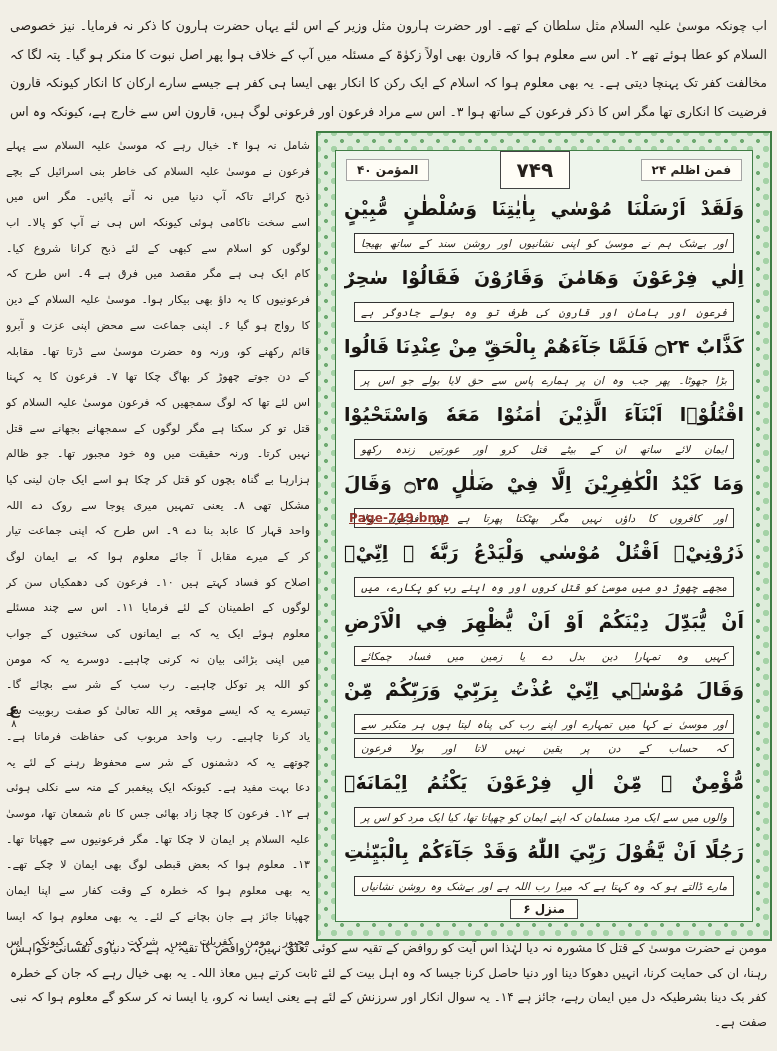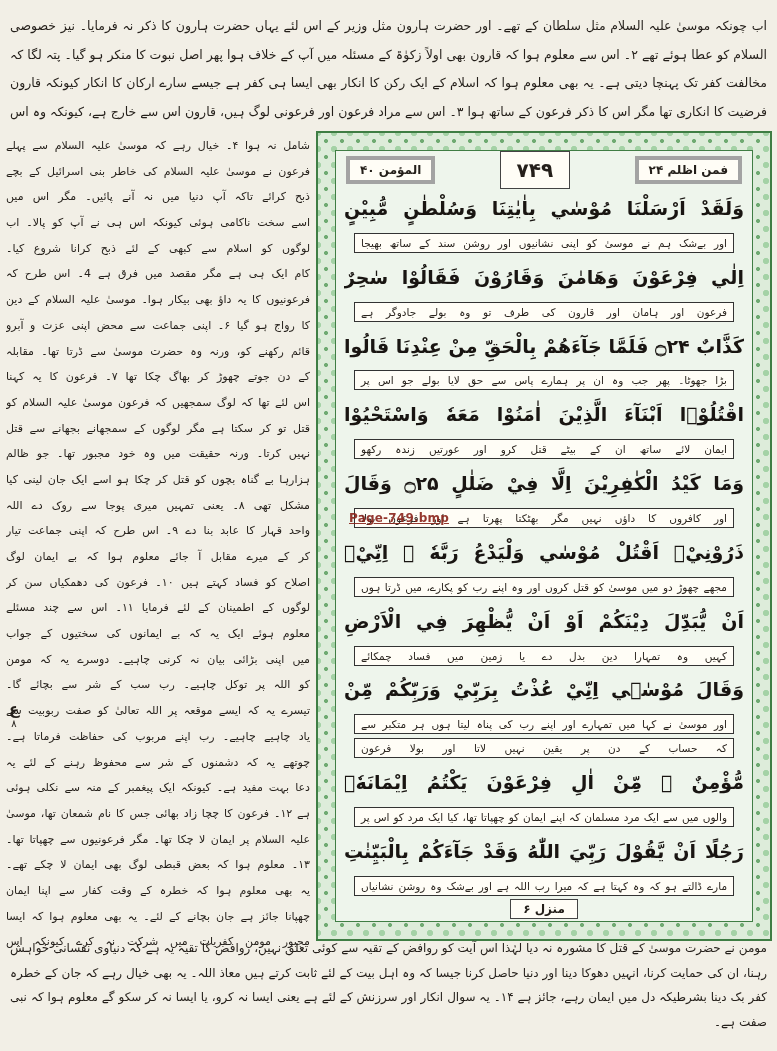--- a/index.html
+++ b/index.html
@@ -48,41 +48,42 @@
     border:1.5px solid #3f7d44;
     background:#eef5ec;
     padding:3px 8px 2px 8px;
     display:flex;flex-direction:column;
   }
   .frame-header{
     display:flex;justify-content:space-between;align-items:center;
     margin:1px 2px 3px 2px;height:30px;flex:0 0 auto;
   }
   .hdr-box{
-    background:#fffdf6;border:4px solid #a3a3a3;
+    background:#fffdf6;border:1px solid #a3a3a3;
     font-size:12px;font-weight:bold;padding:2px 10px;line-height:16px;
     white-space:nowrap;
   }
   .hdr-page{
     background:#fffdf6;border:1px solid #444;
     font-size:20px;font-weight:bold;padding:4px 16px;line-height:28px;
   }
   .verse-list{flex:1 1 auto;display:flex;flex-direction:column;justify-content:space-between;}
   .arabic-line{
     font-family:"DejaVu Sans",sans-serif;
     font-size:19px;font-weight:bold;line-height:41px;height:41px;overflow:hidden;
     text-align:justify;text-align-last:justify;
     color:#191512;
   }
   .trans-strip{
     background:#fffdf6;border:1px solid #333;
     margin:0 10px;padding:0 6px;
     font-size:10.5px;line-height:18px;height:18px;overflow:hidden;
     text-align:justify;text-align-last:justify;
     color:#2a241e;
+    font-style:italic;
   }
   .manzil-row{text-align:center;flex:0 0 auto;margin-top:2px;text-decoration:underline;}
   .manzil-box{
     display:inline-block;background:#fffdf6;border:1px solid #444;
     font-size:12px;font-weight:bold;padding:1px 12px;line-height:16px;
   }
   
   .watermark{
     position:absolute;left:349px;top:511px;
     direction:ltr;font-family:"DejaVu Sans",sans-serif;
@@ -117,21 +118,21 @@
     <div class="cline">ہزارہا بے گناہ بچوں کو قتل کر چکا ہو اسے ایک جان لینی کیا</div>
     <div class="cline">مشکل تھی ۸۔ یعنی تمہیں میری پوجا سے روک دے اللہ</div>
     <div class="cline">واحد قہار کا عابد بنا دے ۹۔ اس طرح کہ اپنی جماعت تیار</div>
     <div class="cline">کر کے میرے مقابل آ جائے معلوم ہوا کہ بے ایمان لوگ</div>
     <div class="cline">اصلاح کو فساد کہتے ہیں ۱۰۔ فرعون کی دھمکیاں سن کر</div>
     <div class="cline">لوگوں کے اطمینان کے لئے فرمایا ۱۱۔ اس سے چند مسئلے</div>
     <div class="cline">معلوم ہوئے ایک یہ کہ بے ایمانوں کی سختیوں کے جواب</div>
     <div class="cline">میں اپنی بڑائی بیان نہ کرنی چاہیے۔ دوسرے یہ کہ مومن</div>
     <div class="cline">کو اللہ پر توکل چاہیے۔ رب سب کے شر سے بچائے گا۔</div>
     <div class="cline">تیسرے یہ کہ ایسے موقعہ پر اللہ تعالیٰ کو صفت ربوبیت سے</div>
-    <div class="cline">یاد چاہیے چاہیے۔ رب اپنے مربوب کی حفاظت فرماتا ہے۔</div>
+    <div class="cline">یاد کرنا چاہیے۔ رب واحد مربوب کی حفاظت فرماتا ہے۔</div>
     <div class="cline">چوتھے یہ کہ دشمنوں کے شر سے محفوظ رہنے کے لئے یہ</div>
     <div class="cline">دعا بہت مفید ہے۔ کیونکہ ایک پیغمبر کے منہ سے نکلی ہوئی</div>
     <div class="cline">ہے ۱۲۔ فرعون کا چچا زاد بھائی جس کا نام شمعان تھا، موسیٰ</div>
     <div class="cline">علیہ السلام پر ایمان لا چکا تھا۔ مگر فرعونیوں سے چھپاتا تھا۔</div>
     <div class="cline">۱۳۔ معلوم ہوا کہ بعض قبطی لوگ بھی ایمان لا چکے تھے۔</div>
     <div class="cline">یہ بھی معلوم ہوا کہ خطرہ کے وقت کفار سے اپنا ایمان</div>
     <div class="cline">چھپانا جائز ہے جان بچانے کے لئے۔ یہ بھی معلوم ہوا کہ ایسا</div>
     <div class="cline">مجبور مومن کفریات میں شرکت نہ کرے کیونکہ اس</div>
   </div>
 

